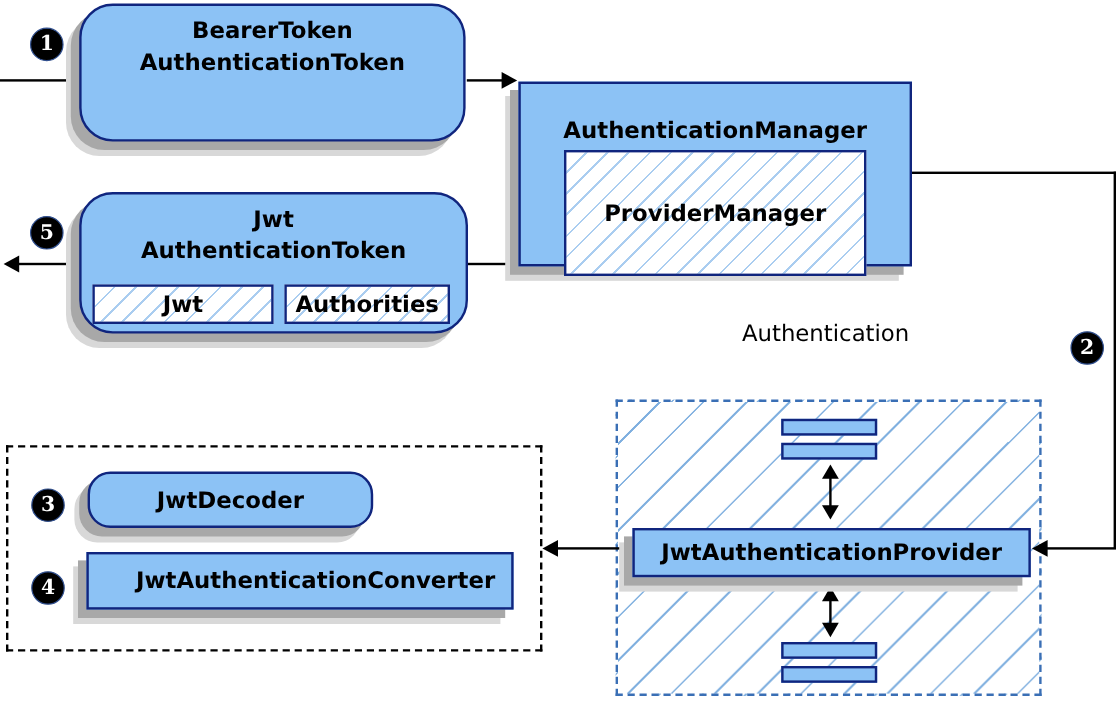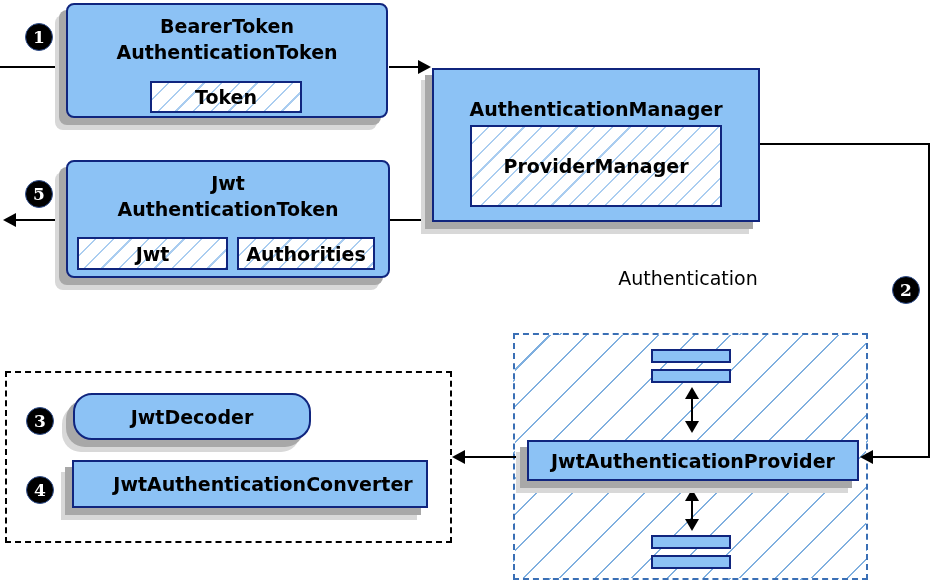--- a/index.html
+++ b/index.html
@@ -4,21 +4,21 @@
 <style>
   html,body{margin:0;padding:0;background:#fff;}
   .stage{
     position:relative;width:932px;height:584px;background:#fff;overflow:hidden;
     font-family:"DejaVu Sans","Liberation Sans",sans-serif;color:#000;
   }
   .node{
     position:absolute;box-sizing:border-box;
     background:var(--node-fill);border:2px solid var(--node-border);
   }
-  .round{border-radius:8px;}
+  .round{border-radius:28px;}
   .shadow{box-shadow:-7px 7px 0 var(--shadow-dark), -11px 12px 0 var(--shadow-light);}
   .node-title{
     position:absolute;left:0;right:0;top:8px;text-align:center;
     font-weight:bold;font-size:19px;line-height:26px;
   }
   .single-title{top:26px;}
   .field{
     position:absolute;box-sizing:border-box;border:2px solid var(--node-border);
     background:
       repeating-linear-gradient(135deg, rgba(0,0,0,0) 0 11px, var(--hatch-line) 11px 12.5px),
@@ -98,28 +98,25 @@
   <div class="mini-bar" style="left:651px;top:349px;"></div>
   <div class="mini-bar" style="left:651px;top:369px;"></div>
   <div class="mini-bar" style="left:651px;top:535px;"></div>
   <div class="mini-bar" style="left:651px;top:555px;"></div>
 
   <div class="node round shadow" style="left:66px;top:3px;width:322px;height:115px;">
     <div class="node-title">
       <div>BearerToken</div>
       <div>AuthenticationToken</div>
     </div>
-    <div class="field" style="left:82px;top:76px;width:152px;height:32px;">
-      <span>Token</span>
-    </div>
   </div>
 
   <div class="node shadow" style="left:432px;top:68px;width:328px;height:154px;">
     <div class="node-title single-title">AuthenticationManager</div>
-    <div class="field" style="left:36px;top:55px;width:252px;height:82px;">
+    <div class="field" style="left:36px;top:55px;width:252px;height:105px;">
       <span>ProviderManager</span>
     </div>
   </div>
 
   <div class="node round shadow" style="left:66px;top:160px;width:324px;height:118px;">
     <div class="node-title">
       <div>Jwt</div>
       <div>AuthenticationToken</div>
     </div>
     <div class="field" style="left:9px;top:75px;width:151px;height:33px;">

